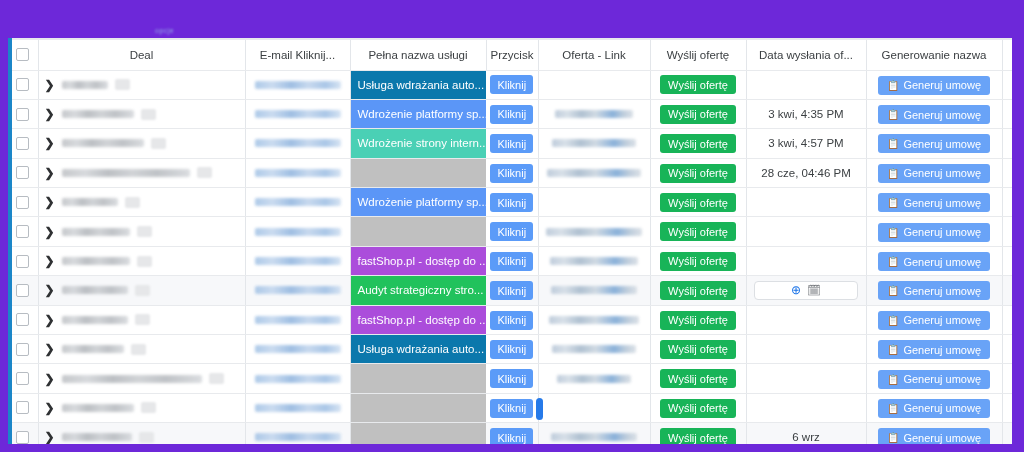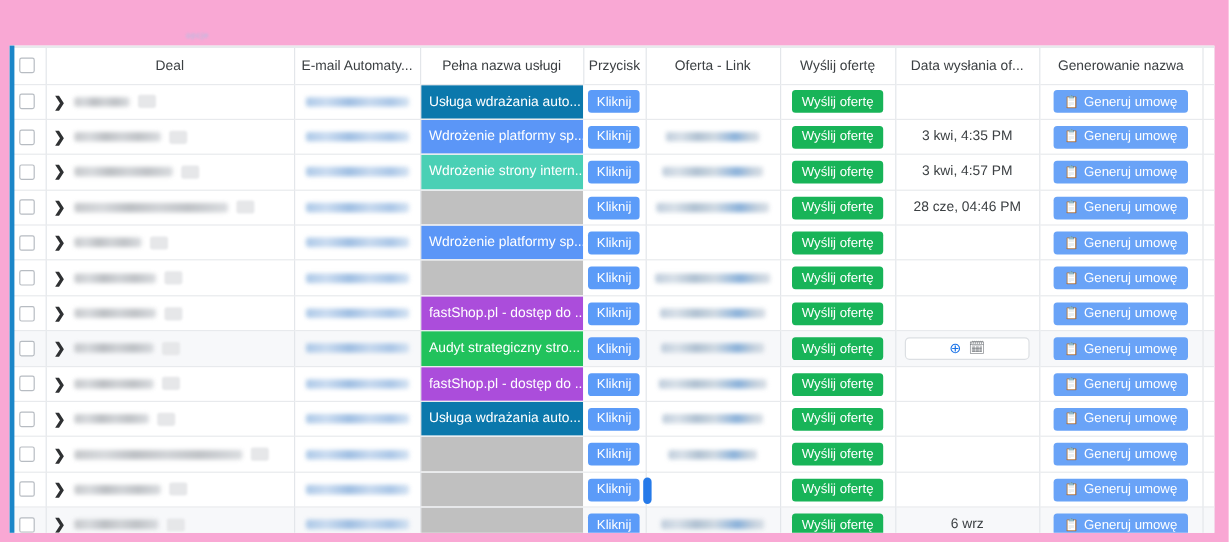--- a/index.html
+++ b/index.html
@@ -2,21 +2,21 @@
 <html><head>
 <meta charset="utf-8">
 <style>
   * { box-sizing: border-box; margin: 0; padding: 0; }
   html, body {
     width: 1024px; height: 452px;
     background: #ffffff;
     font-family: "Liberation Sans", sans-serif;
     overflow: hidden;
   }
-  #stage { position: relative; width: 1024px; height: 452px; background:#f9a8d4; }
+  #stage { position: relative; width: 1024px; height: 452px; background:#6d28d9; }
 
   
   .top-ghost {
     position: absolute; left: 155px; top: 27px;
     font-size: 7px; color: #9cc4e8; letter-spacing: .5px;
     filter: blur(1.1px); opacity: .85;
   }
 
   
   .grid-wrap {
@@ -152,21 +152,21 @@
           <col class="c-date">
         <col class="c-gen">
           <col class="c-pad">
       </colgroup>
       <thead>
         <tr>
           <th class="c-chk chkcell">
             <span class="cb"></span>
           </th>
           <th class="c-deal">Deal</th>
-          <th class="c-mail">E-mail Automaty...</th>
+          <th class="c-mail">E-mail Kliknij...</th>
           <th class="c-srv">Pełna nazwa usługi</th>
           <th class="c-btn">Przycisk</th>
           <th class="c-link">Oferta - Link</th>
           <th class="c-send">Wyślij ofertę</th>
           <th class="c-date">Data wysłania of...</th>
           <th class="c-gen">Generowanie nazwa</th>
           <th class="c-pad"></th>
         </tr>
       </thead>
       <tbody id="grid-body">

